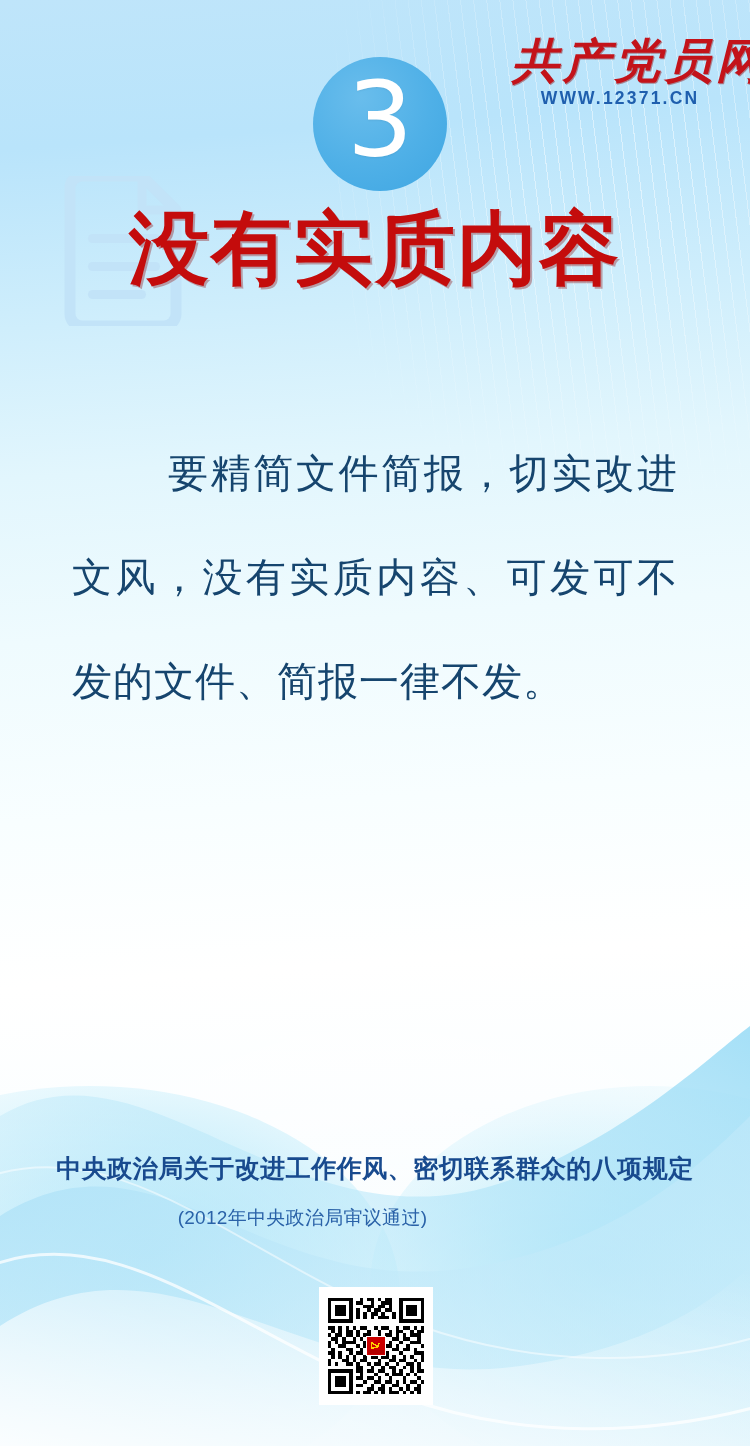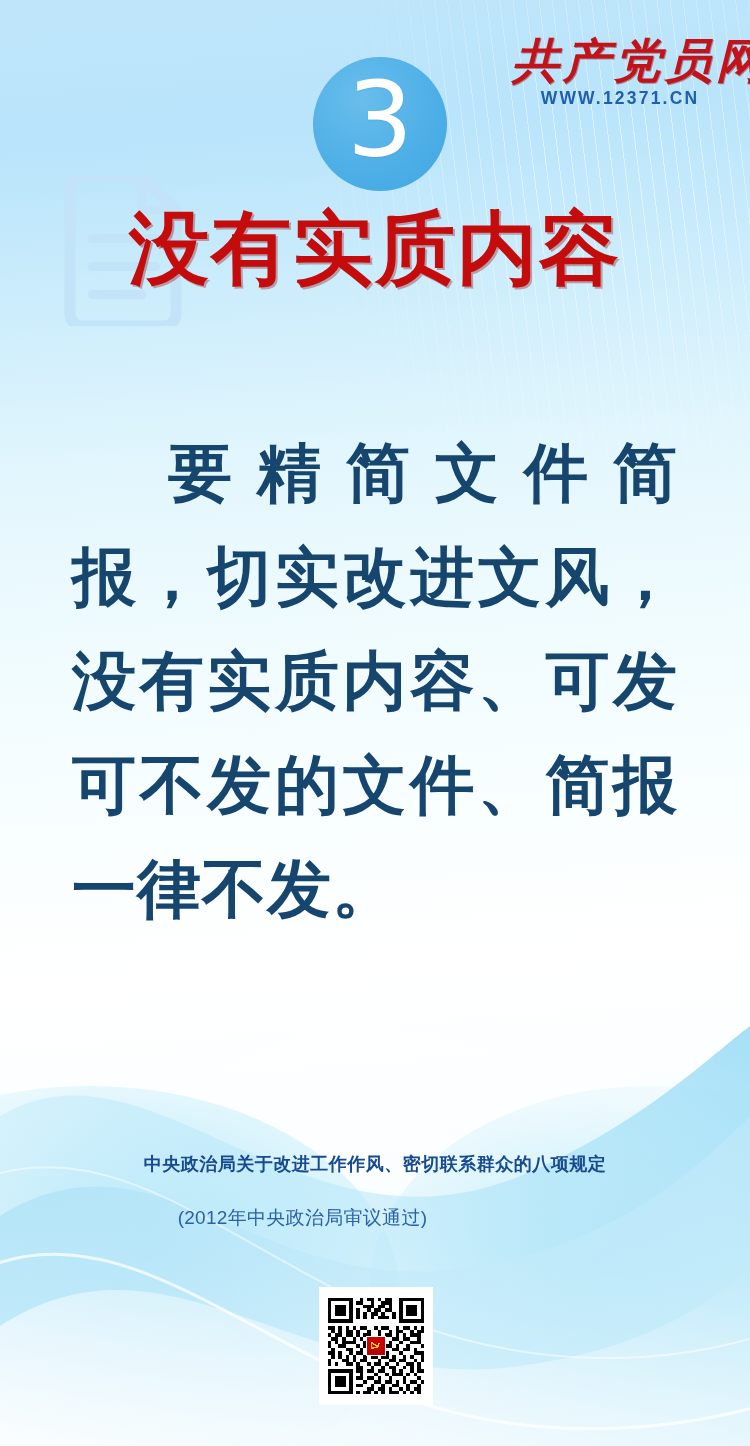--- a/index.html
+++ b/index.html
@@ -101,35 +101,35 @@
     text-align:center;
     font-family:"Liberation Sans", sans-serif;
     font-size:80px; font-weight:700; letter-spacing:2px;
     color:#c40c0c;
     text-shadow:2px 2px 0 rgba(140,8,8,.35);
   }
 
   
   .body-copy {
     position:absolute; left:72px; top:421px; width:606px;
-    font-size:64px; font-weight:700;
+    font-size:40px; font-weight:400;
     line-height:104px;
     letter-spacing:1px;
     color:#16456e;
     text-indent:96px;
     text-align:justify;
     text-align-last:left;
   }
 
   
   .footer-title {
     position:absolute; left:0; top:1152px; width:750px;
     text-align:center;
     font-family:"Liberation Serif", serif;
-    font-size:18px; font-weight:700; letter-spacing:.5px;
+    font-size:25px; font-weight:700; letter-spacing:.5px;
     color:#184a8e;
   }
   .footer-sub {
     position:absolute; left:0; top:1205px; width:605px;
     text-align:center;
     font-size:19px; font-weight:400; letter-spacing:.3px;
     color:#2a62a8;
   }
 
   

